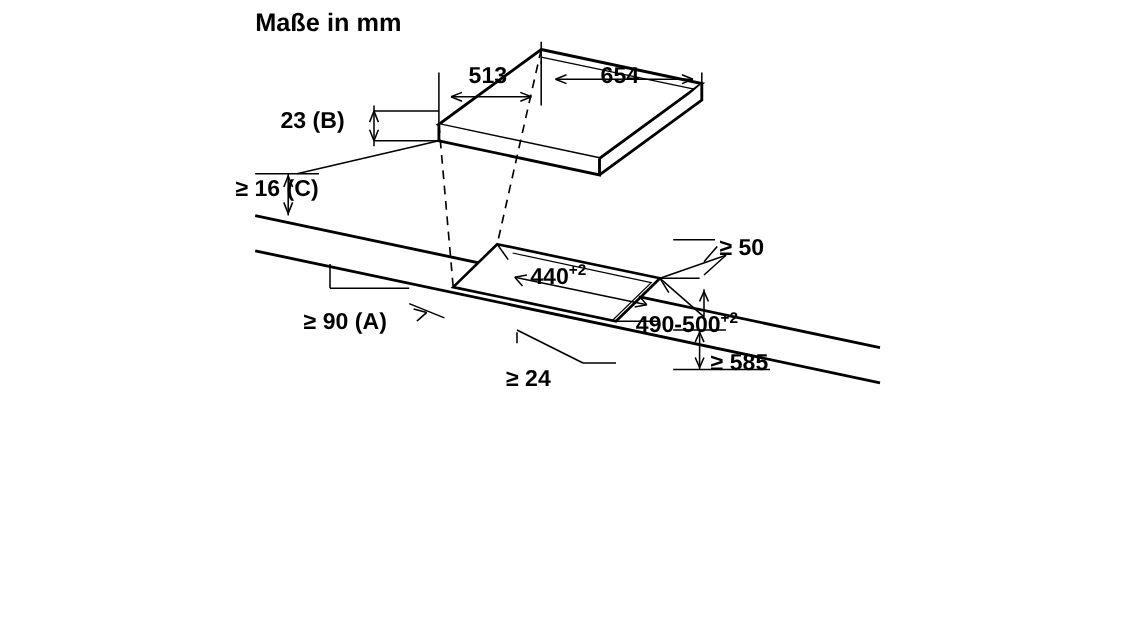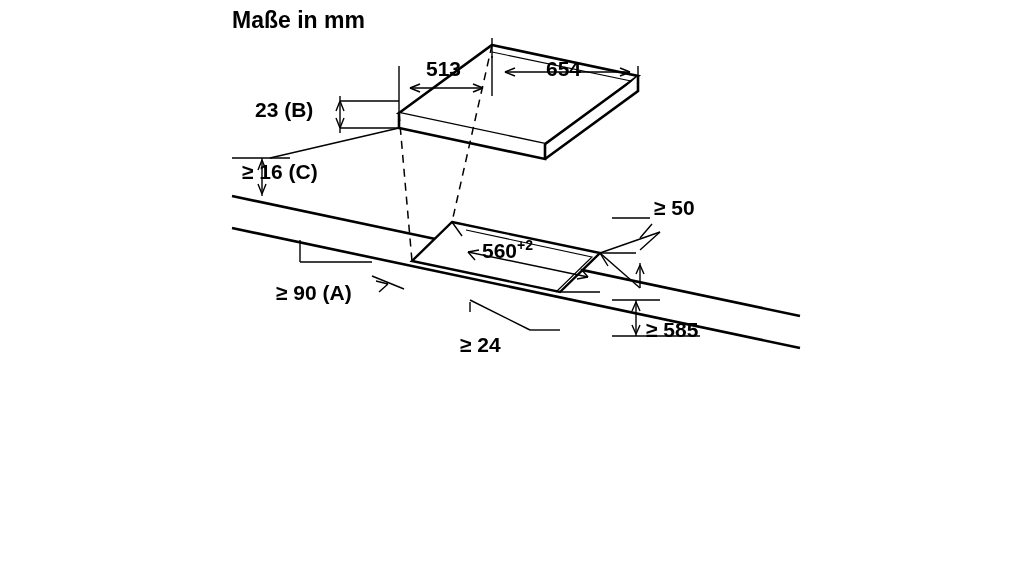--- a/index.html
+++ b/index.html
@@ -167,30 +167,33 @@
       </g>
     </g>
   </svg>
 
   <div class="lbl dim" style="left:426px; top:57px;">513</div>
 
   <div class="lbl dim" style="left:546px; top:57px;">654</div>
 
   <div class="lbl dim" style="left:255px; top:98px;">23 (B)</div>
 
-  <div class="lbl dim" style="left:242px; top:160px;text-align:right;">≥ 16 (C)</div>
-
-  <div class="lbl dim" style="left:654px; top:196px;">≥ 50</div>
+  <div class="lbl dim" style="left:214px; top:160px;text-align:right;">≥ 16 (C)</div>
+
+  <div class="lbl dim" style="left:654px; top:214px;">≥ 50</div>
 
   <div class="lbl dim" style="left:482px; top:237px;">
-    <span>560</span><span class="sup">+2</span>
+    <span>440</span><span class="sup">+2</span>
   </div>
 
   <div class="lbl dim" style="left:256px; top:281px;margin-left:20px;">≥ 90 (A)</div>
 
+  <div class="lbl dim" style="left:578px; top:281px;">
+    <span>490-500</span><span class="sup">+2</span>
+  </div>
 
   <div class="lbl dim" style="left:460px; top:333px;">≥ 24</div>
 
   <div class="lbl dim" style="left:646px; top:318px;">≥ 585</div>
 
   <div id="legend">
 
 
     <div class="legend-row">
       

